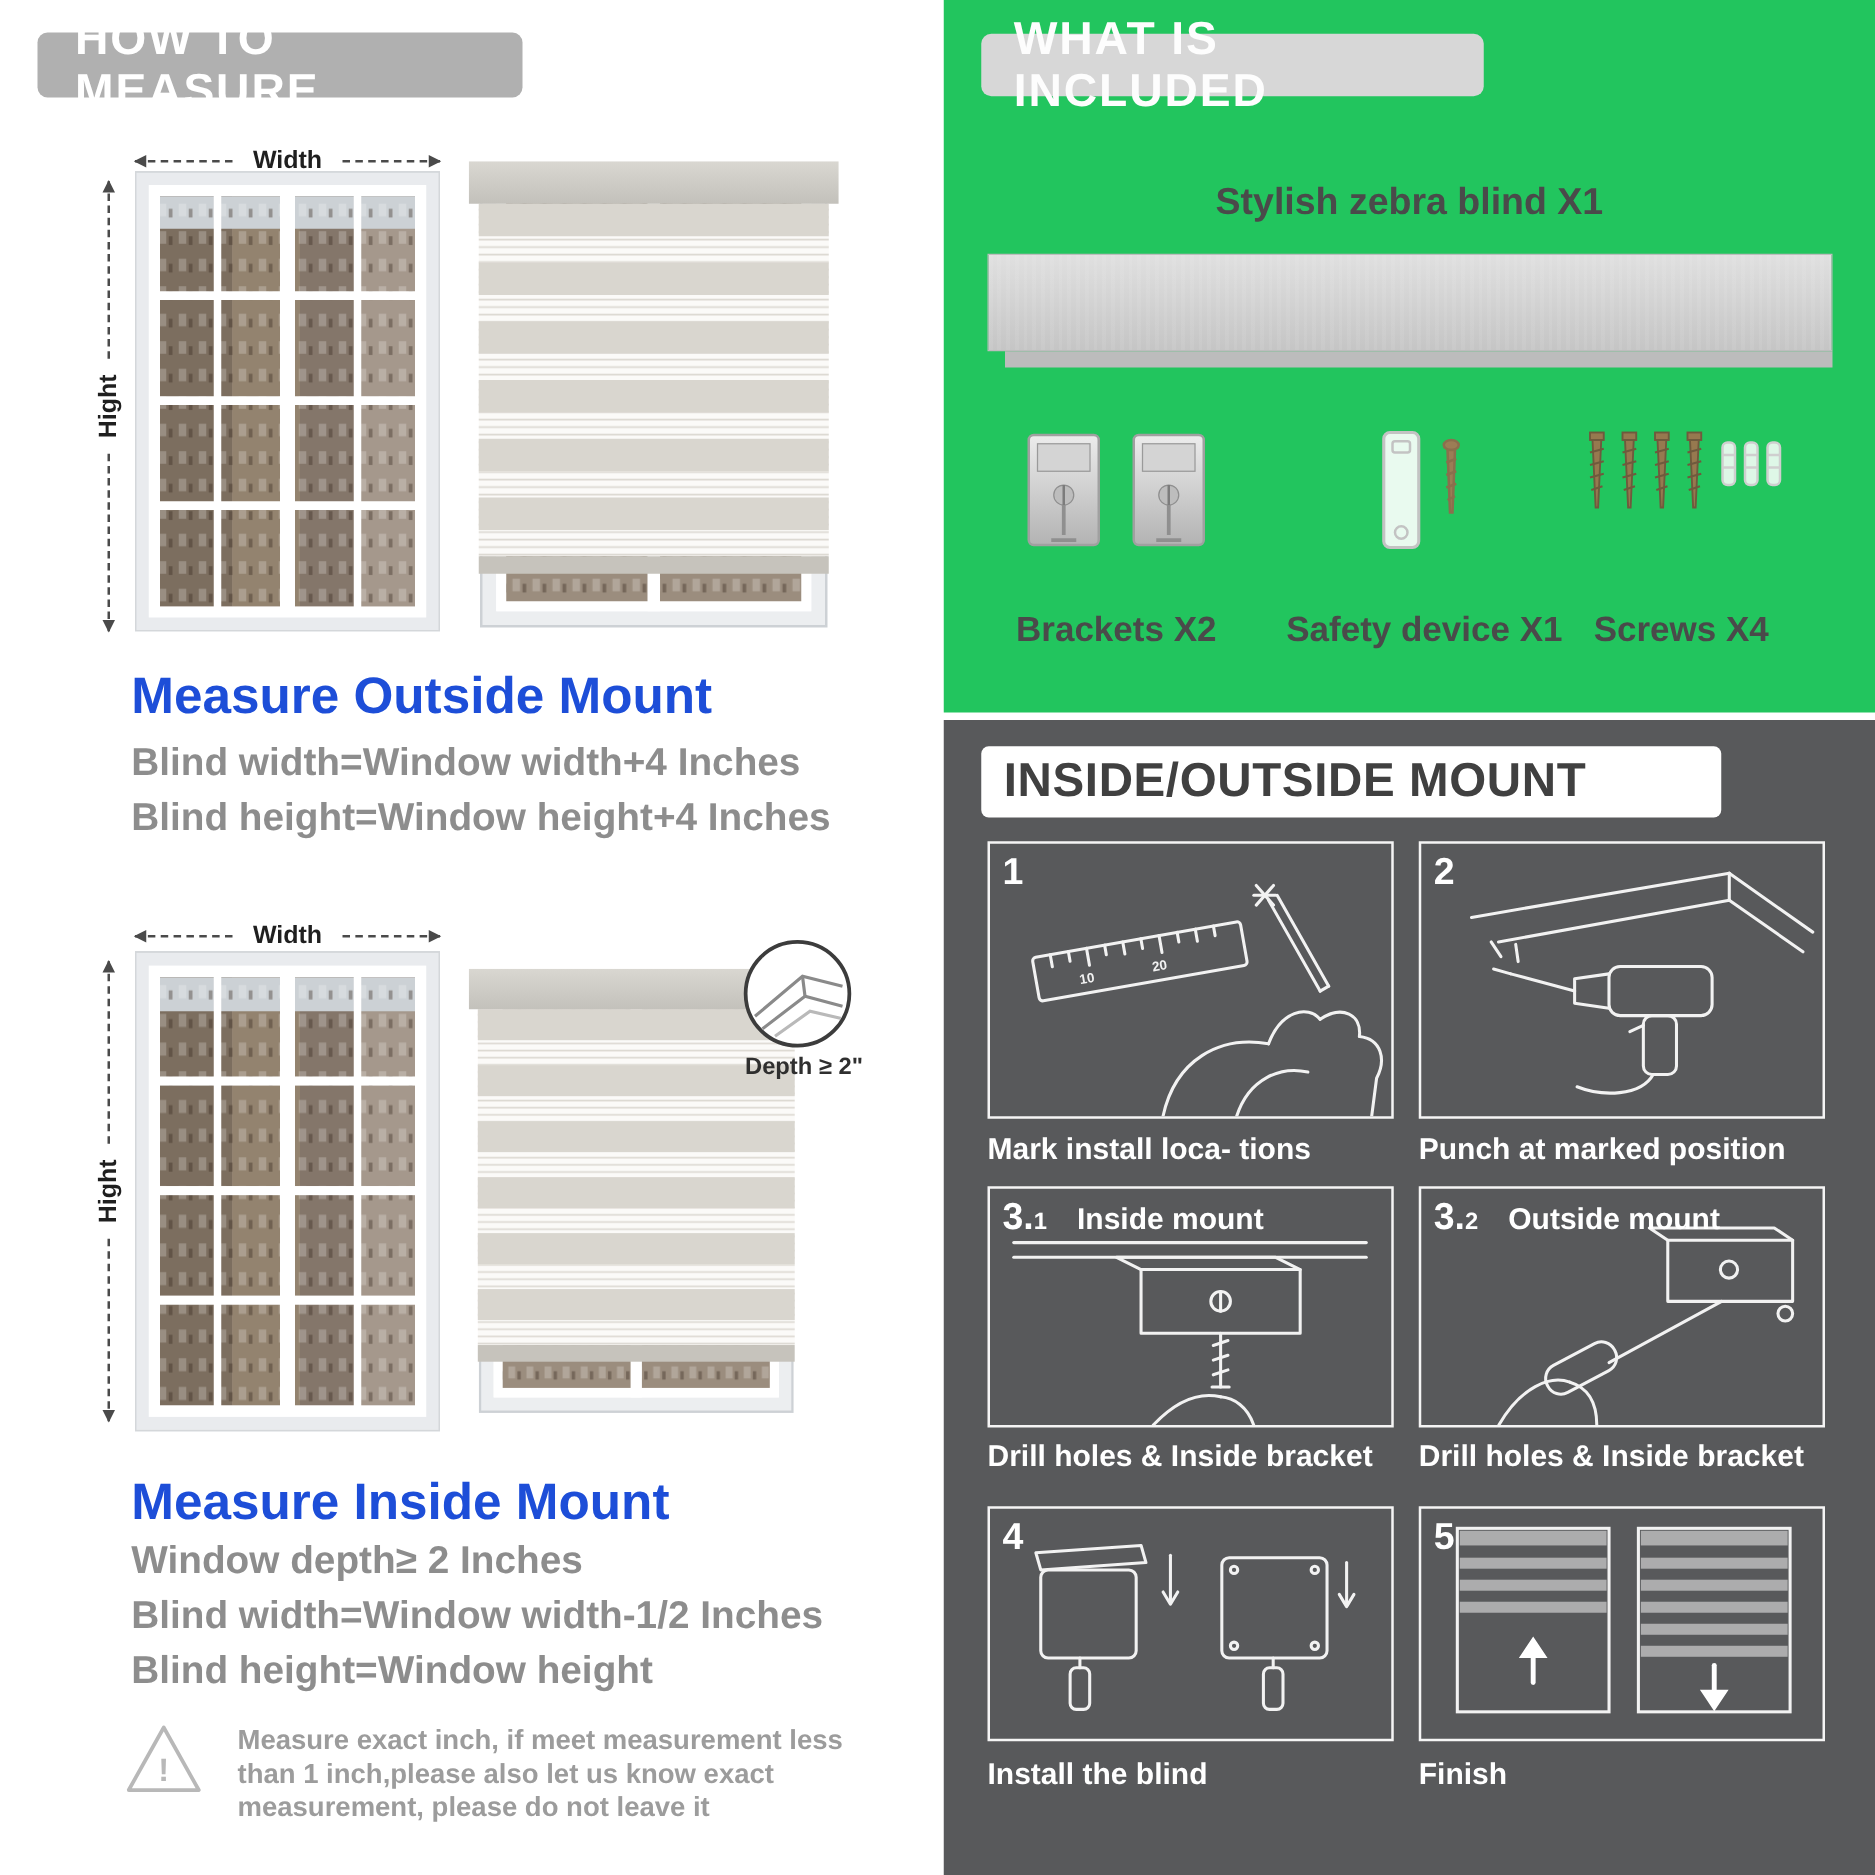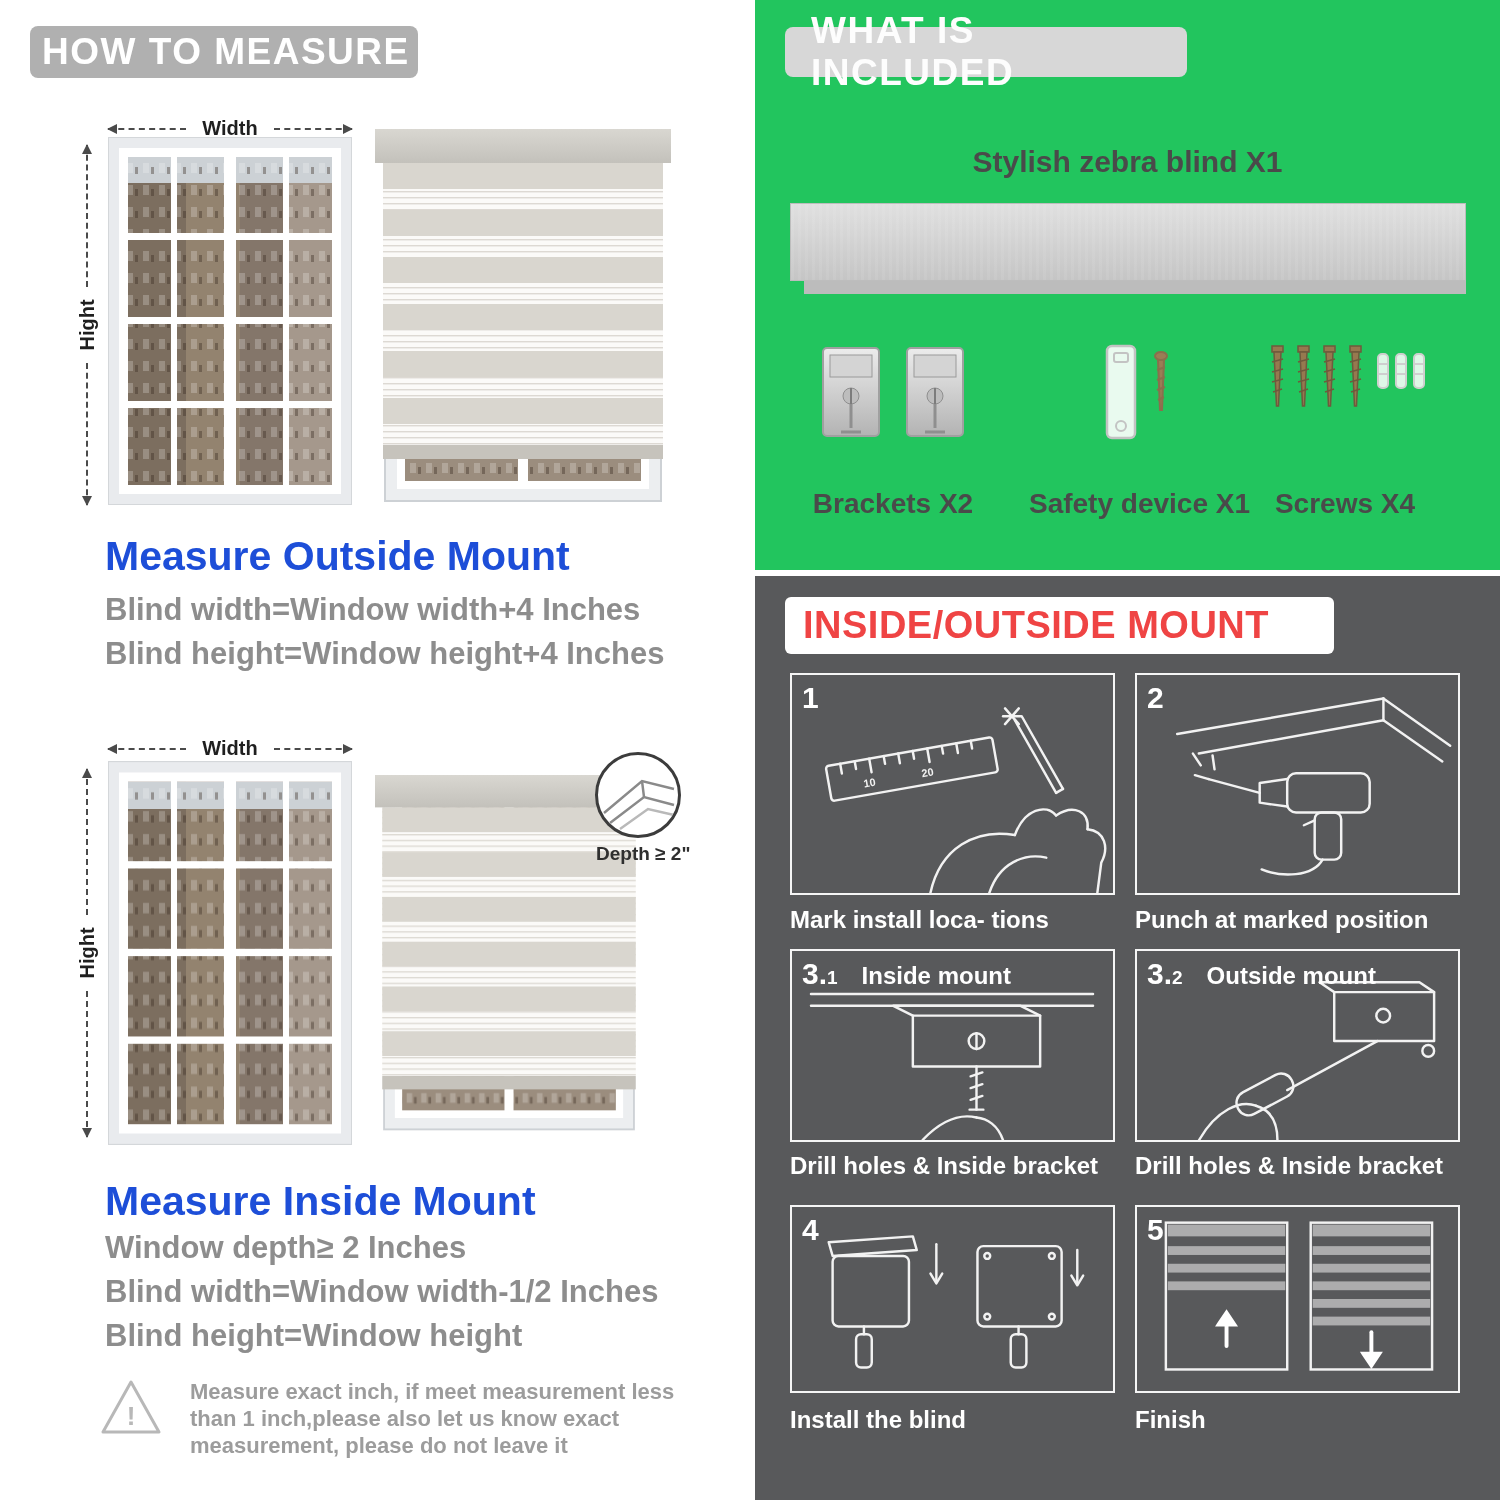--- a/index.html
+++ b/index.html
@@ -1,23 +1,23 @@
 <!DOCTYPE html>
 <html><head>
 <meta charset="utf-8">
 <style>
   html,body{margin:0;padding:0;background:#fff;}
   .page{position:relative;width:1500px;height:1500px;background:#ffffff;font-family:"Liberation Sans",sans-serif;overflow:hidden;}
   .abs{position:absolute;}
 
   
   .banner{display:flex;align-items:center;font-weight:bold;letter-spacing:1.5px;box-sizing:border-box;}
-  .banner-left{left:30px;top:26px;width:388px;height:52px;background:#b0b0b0;border-radius:8px;color:#ffffff;font-size:37px;padding-left:12px;}
+  .banner-left{left:30px;top:26px;width:388px;height:52px;background:#b0b0b0;border-radius:8px;color:#ffffff;font-size:37px;padding-left:30px;}
   .banner-included{left:30px;top:27px;width:402px;height:50px;background:#d7d7d7;border-radius:8px;color:#fdfdfd;font-size:37px;padding-left:26px;}
-  .banner-mount{left:30px;top:21px;width:549px;height:57px;background:#ffffff;border-radius:6px;color:#ef4444;font-size:38px;padding-left:18px;letter-spacing:0.5px;}
+  .banner-mount{left:30px;top:21px;width:592px;height:57px;background:#ffffff;border-radius:6px;color:#404040;font-size:38px;padding-left:18px;letter-spacing:0.5px;}
 
   
   .title-dark{font-weight:700;font-size:41px;color:#1d4ed8;}
   .formula{font-weight:700;font-size:31px;color:#8d8d8d;}
   .note-line{font-weight:700;font-size:22px;color:#9c9c9c;line-height:27px;}
   .hw-label{position:absolute;top:488px;font-weight:700;font-size:28px;color:#4a4a4a;text-align:center;}
   .blind-label{position:absolute;left:0;top:145px;width:745px;text-align:center;font-weight:700;font-size:30px;color:#4a4a4a;}
   .depth-label{position:absolute;font-weight:700;font-size:19px;color:#2f2f2f;}
 
   

